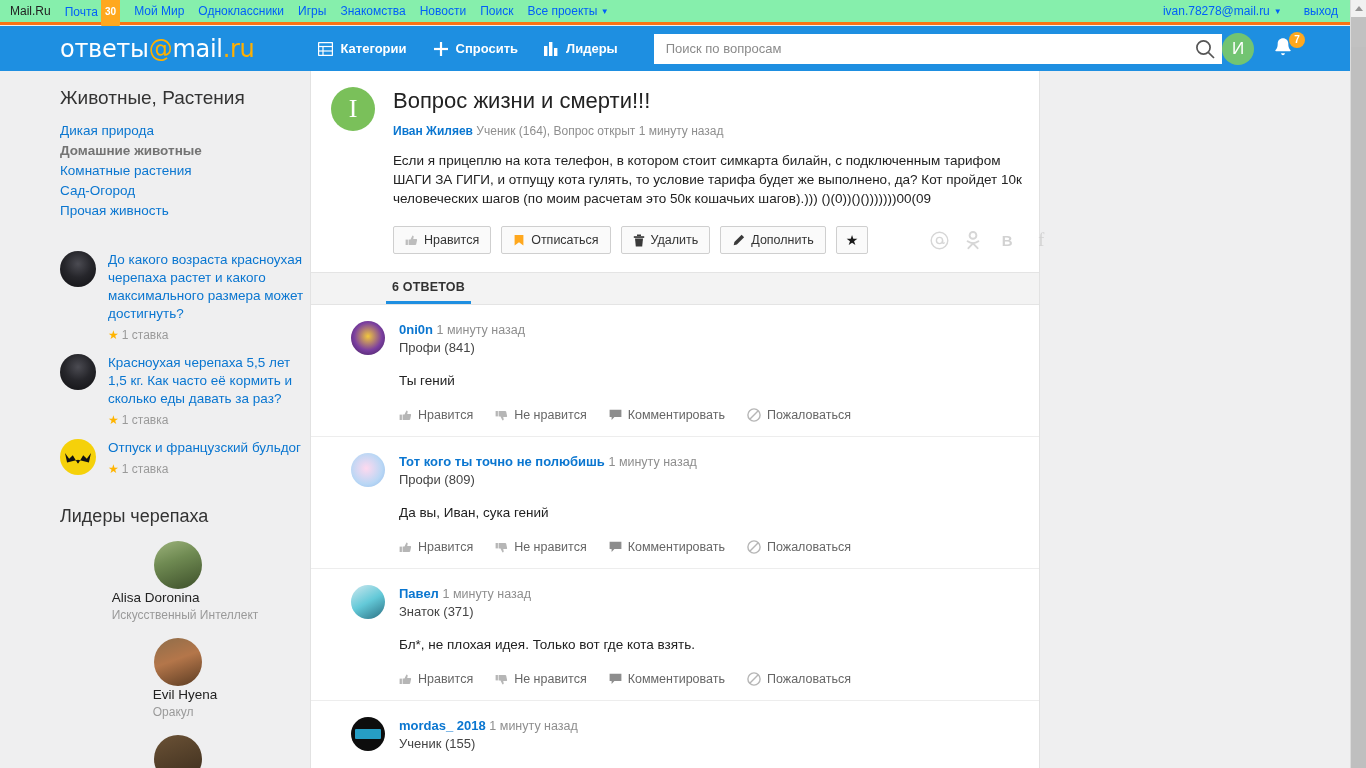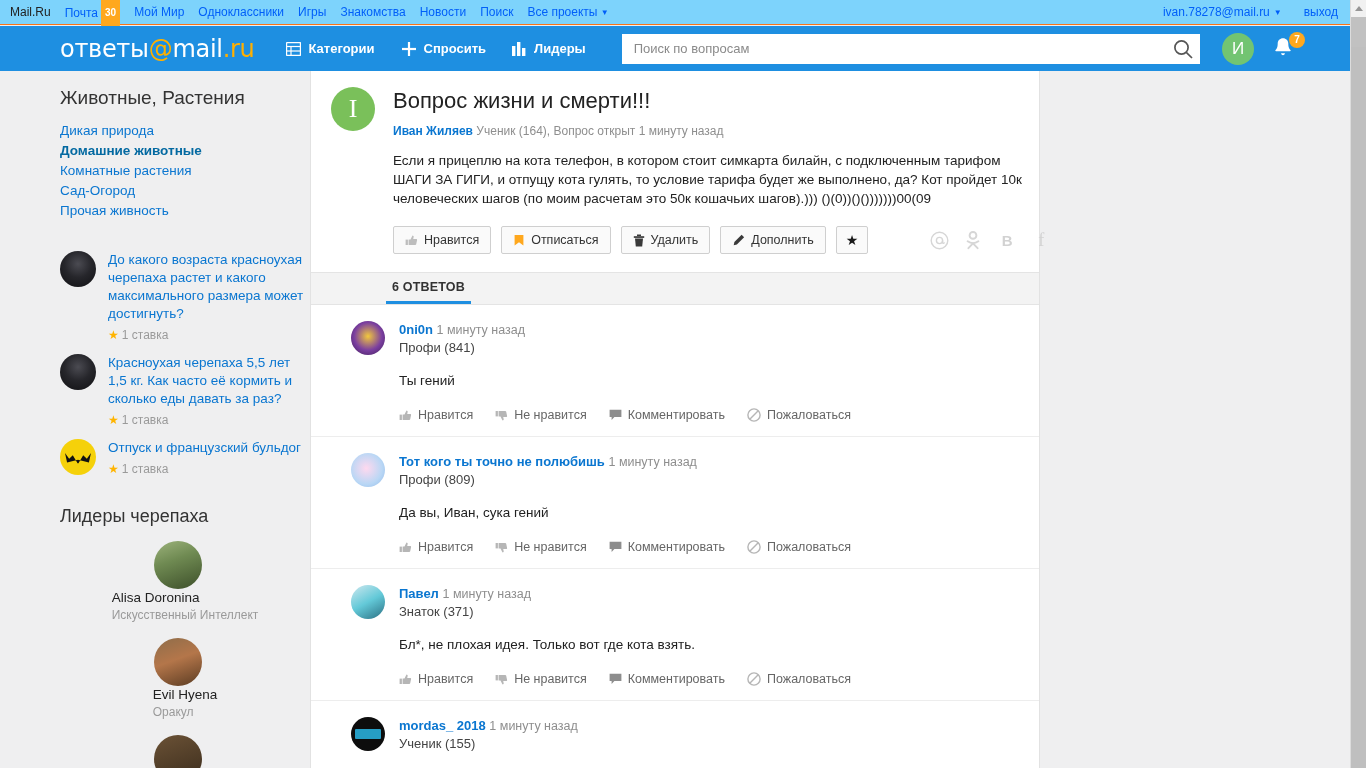--- a/index.html
+++ b/index.html
@@ -10,22 +10,22 @@
     background: #efeff0;
     font-family: "Liberation Sans", sans-serif;
     font-size: 13px;
     color: #222;
   }
 
   
   .topbar {
     position: absolute; top: 0; left: 0;
     width: 1350px; height: 25px;
-    background: #7dd3fc;
-    border-bottom: 1px solid #f97316;
+    background: #86efac;
+    border-bottom: 3px solid #f97316;
     display: flex; align-items: center;
   }
   .topbar-left { display: flex; align-items: center; padding-left: 10px; }
   .topbar-right { margin-left: auto; display: flex; align-items: center; padding-right: 12px; }
   .tb-link {
     color: #005ff9; font-size: 12px; text-decoration: none;
     margin-right: 14px; white-space: nowrap; cursor: pointer;
   }
   .tb-first { color: #222; }
   .tb-badge {
@@ -43,21 +43,21 @@
     background: #1e8fe1;
     display: flex; align-items: center;
   }
   .logo {
     margin-left: 60px; font-size: 24px; letter-spacing: -0.3px;
     color: #ffffff; white-space: nowrap; cursor: pointer;
     font-family: "DejaVu Sans", sans-serif;
   }
   .logo .at { color: #ffb000; }
   .logo .ru { color: #ffb000; }
-  .nav { display: flex; align-items: center; margin-left: 32px; }
+  .nav { display: flex; align-items: center; margin-left: 64px; }
   .nav-item {
     display: flex; align-items: center; color: #fff; font-size: 13px;
     font-weight: bold; margin-right: 26px; cursor: pointer; white-space: nowrap;
   }
   .nav-item .ico { margin-right: 7px; display: inline-flex; }
   .searchwrap {
     position: relative; margin-left: 10px;
     width: 578px; height: 30px; background: #fff;
   }
   .searchwrap input {
@@ -120,21 +120,21 @@
   }
   .sb-title {
     font-size: 19px; color: #333; margin-bottom: 12px;
     font-weight: normal;
   }
   .sb-title-sm { font-size: 18px; }
   .cat-link {
     display: block; color: #0a76d0; font-size: 13.5px;
     line-height: 20px; text-decoration: none; cursor: pointer;
   }
-  .cat-link.active { color: #0369a1; font-weight: bold; cursor: default; }
+  .cat-link.active { color: #737373; font-weight: bold; cursor: default; }
   .sb-section { margin-top: 30px; }
   .help-ico {
     display: inline-block; width: 12px; height: 12px;
     border: 1px solid #c9c9c9; color: #b4b4b4; font-size: 9px;
     text-align: center; line-height: 11px; vertical-align: 4px;
     margin-left: 5px; cursor: pointer; background: #fafafa;
   }
   .lq-item { display: flex; margin-top: 12px; }
   .lq-av {
     width: 36px; height: 36px; border-radius: 50%;

